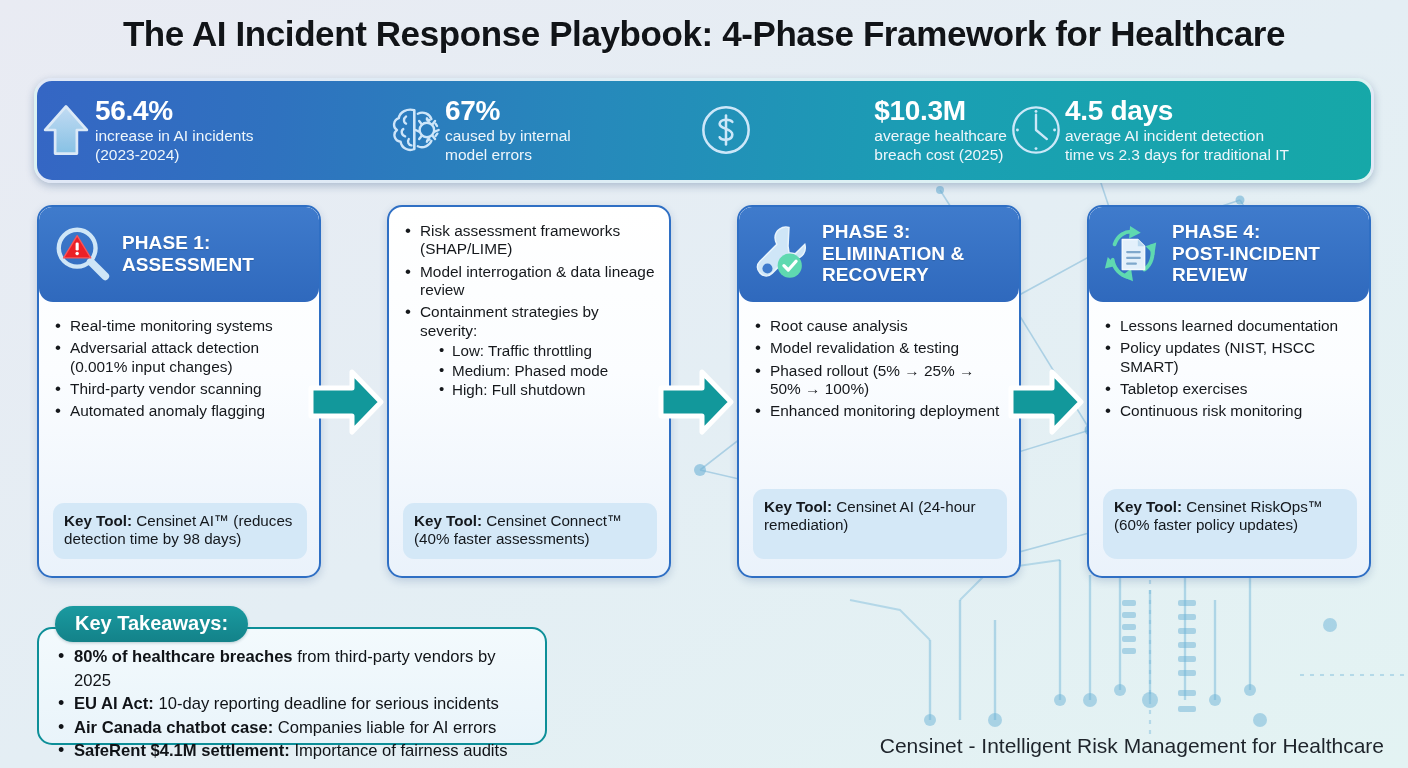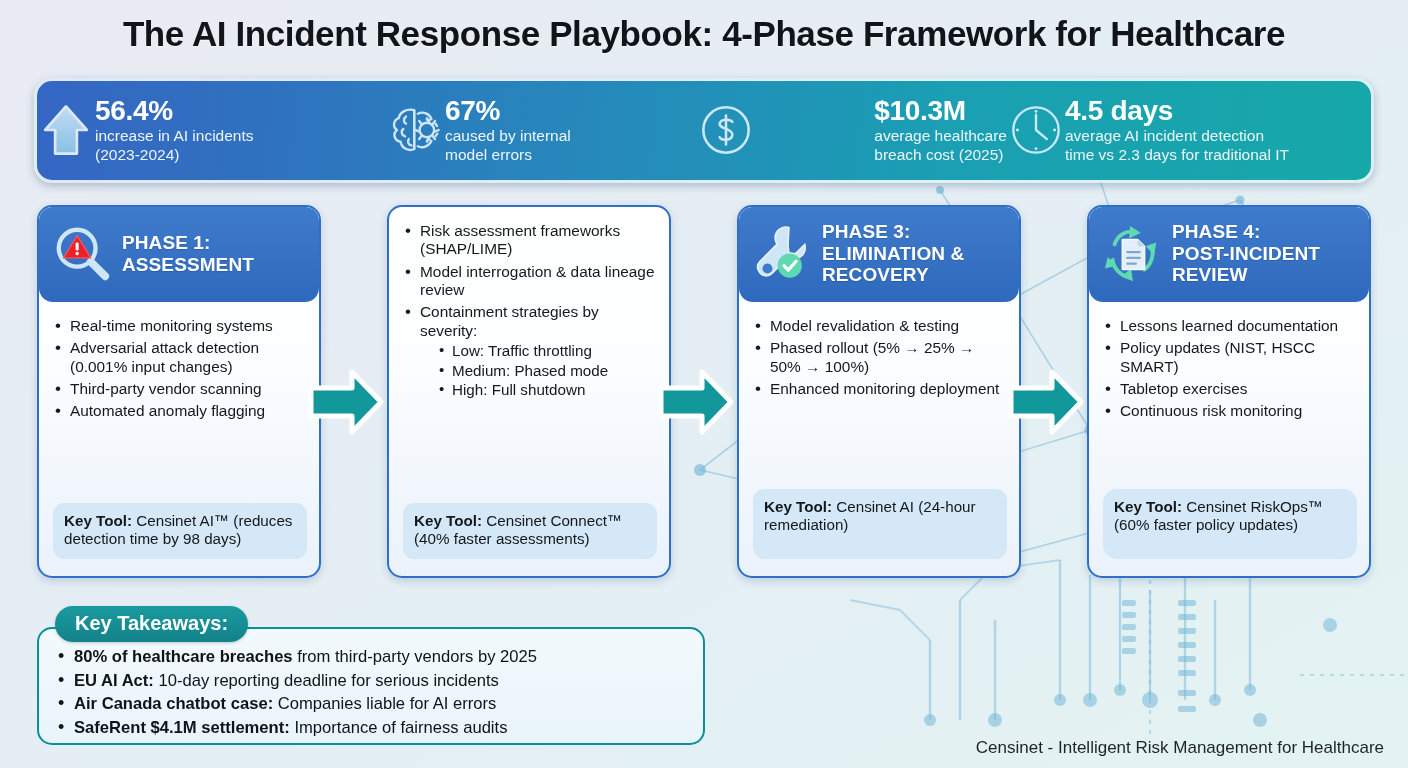--- a/index.html
+++ b/index.html
@@ -169,21 +169,21 @@
     z-index: 6;
   }
   .arrow-1 { left: 307px; }
   .arrow-2 { left: 657px; }
   .arrow-3 { left: 1007px; }
 
   
   .takeaways {
     position: absolute;
     left: 37px; top: 627px;
-    width: 668px; height: 118px;
+    width: 510px; height: 118px;
     border: 2.5px solid #0d8f98;
     border-radius: 15px;
     background: linear-gradient(180deg, #f3fafd 0%, #e9f4fa 100%);
     z-index: 5;
     padding: 16px 14px 8px 16px;
   }
   .takeaways-pill {
     position: absolute;
     left: 16px; top: -23px;
     background: linear-gradient(180deg, #1a9aa0 0%, #138289 100%);
@@ -208,21 +208,21 @@
     content: "•";
     position: absolute; left: 3px; top: -1px;
     font-size: 18px;
   }
   ul.takeaway-list b { font-weight: bold; }
 
   
   .footer {
     position: absolute;
     right: 24px; bottom: 10px;
-    font-size: 17px;
+    font-size: 21px;
     color: #1e242b;
     z-index: 5;
     margin-left: 48px;
   }
 </style>
 </head>
 <body>
 
 <svg id="circuit-bg" viewBox="0 0 1408 768" preserveAspectRatio="none">
   <defs>
@@ -449,20 +449,21 @@
       <circle cx="17" cy="47" r="5.2" fill="#3f7bcc"></circle>
       <circle cx="40" cy="44" r="12.5" fill="#5fd9b0"></circle>
       <path d="M34 44 L38.5 48.5 L46.5 39.5" fill="none" stroke="#fff" stroke-width="3.4" stroke-linecap="round" stroke-linejoin="round"></path>
     </svg>
     <div class="card-head-title">PHASE 3:
 ELIMINATION &amp;
 RECOVERY</div>
   </div>
   <div class="card-body">
     <ul class="bullets">
+      <li>Root cause analysis</li>
       <li>Model revalidation &amp; testing</li>
       <li>Phased rollout (5% → 25% → 50% → 100%)</li>
       <li>Enhanced monitoring deployment</li>
     </ul>
     <div class="keytool">
       <b>Key Tool:</b><span> Censinet AI (24-hour remediation)</span>
     </div>
   </div>
 </div>
 

